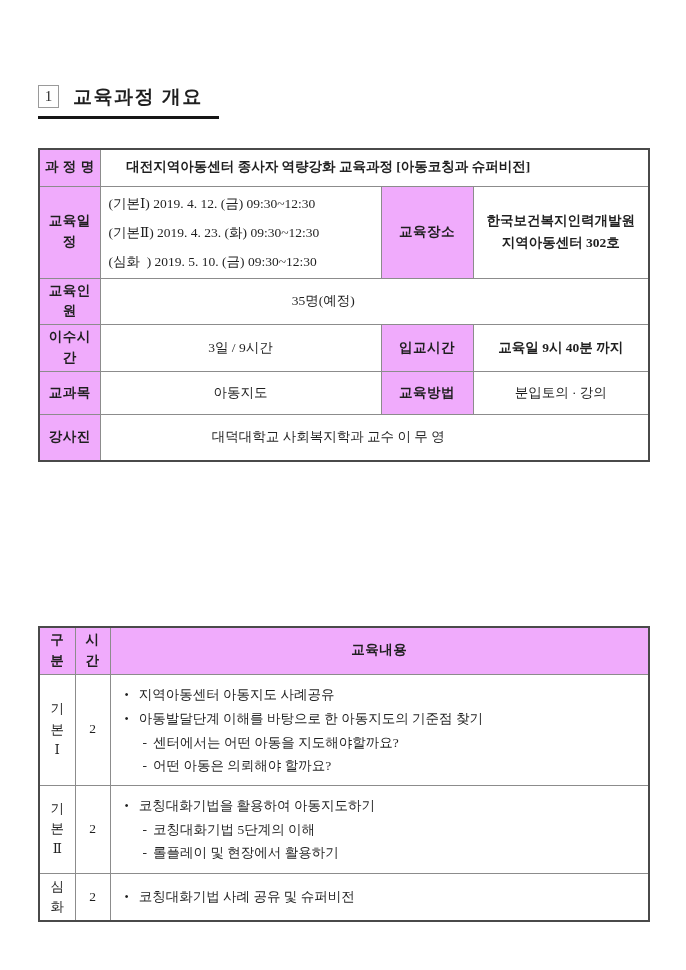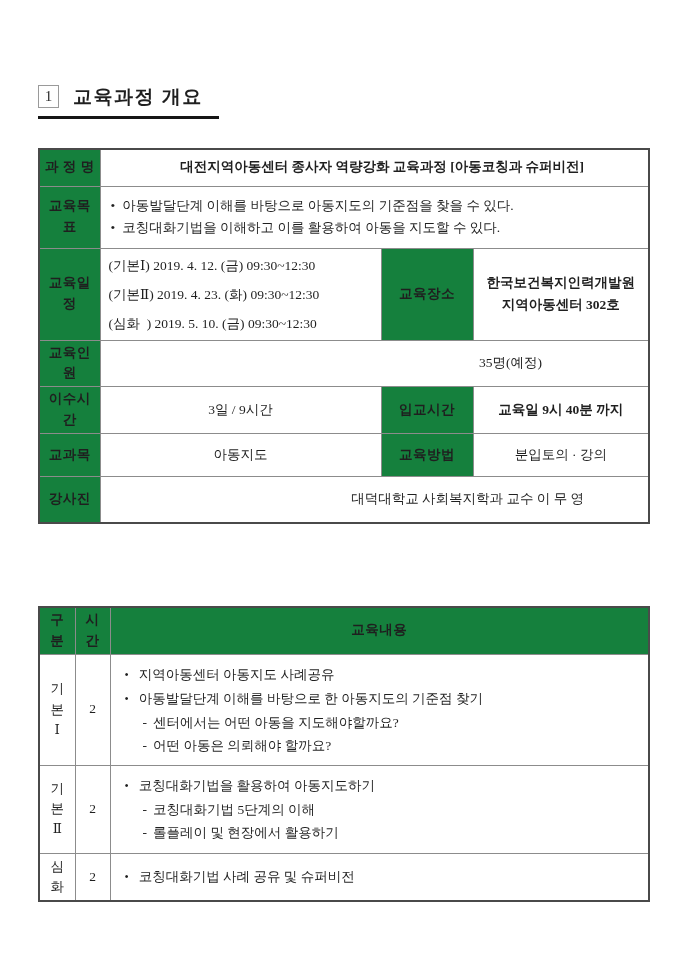--- a/index.html
+++ b/index.html
@@ -40,39 +40,39 @@
   }
   
   table{
     position:absolute;left:38px;
     width:610px;
     border-collapse:collapse;
     table-layout:fixed;
     border:2px solid #4a4a4a;
   }
   #overview{top:148px;}
-  #curriculum{top:606px;padding-left:7px;}
+  #curriculum{top:626px;padding-left:7px;}
   td{
     border:1px solid #8c8c8c;
     font-size:13.5px;
     vertical-align:middle;
     padding:2px 4px;
     line-height:1.55;
     overflow:hidden;
   }
   .lbl{
-    background:#15803d;
+    background:#f0abfc;
     font-weight:bold;
     text-align:center;
     letter-spacing:0.5px;
   }
   .b{font-weight:bold;}
   .ctr{text-align:center;}
-  .span-ctr{text-align:right;padding-right:64px;}
-  .span-ctr-more{text-align:right;padding-right:106px;}
+  .span-ctr{text-align:center;padding-right:96px;}
+  .span-ctr-more{text-align:center;padding-right:106px;}
   .left{text-align:left;padding-left:6px;}
   .goal-item{padding-left:4px;line-height:22px;}
   .goal-item::before{content:"•";margin-right:7px;}
   .sched-line{white-space:pre;line-height:29px;padding-left:2px;}
   .place-line{text-align:center;font-weight:bold;line-height:22px;}
   .cc{padding:8px 4px 8px 8px;}
   .bullet{padding-left:6px;line-height:23px;}
   .bullet::before{content:"•";margin-right:10px;font-size:12px;}
   .dash{padding-left:24px;line-height:23px;font-family:Liberation Serif, serif;}
   .dash::before{content:"-";margin-right:6px;}
@@ -94,27 +94,20 @@
     <colgroup>
         <col style="width:61px">
         <col style="width:281px">
         <col style="width:92px">
         <col style="width:176px">
       </colgroup>
     <tbody>
         <tr style="height:37px">
       <td class="lbl">과 정 명</td>
       <td colspan="3" class="b span-ctr">대전지역아동센터 종사자 역량강화 교육과정 [아동코칭과 슈퍼비전]</td>
-    </tr>
-    <tr style="height:62px">
-      <td class="lbl">교육목표</td>
-      <td colspan="3" class="left">
-        <div class="goal-item">아동발달단계 이해를 바탕으로 아동지도의 기준점을 찾을 수 있다.</div>
-        <div class="goal-item">코칭대화기법을 이해하고 이를 활용하여 아동을 지도할 수 있다.</div>
-      </td>
     </tr>
     <tr style="height:88px">
       <td class="lbl">교육일정</td>
       <td class="left">
         <div class="sched-line">(기본Ⅰ) 2019. 4. 12. (금) 09:30~12:30</div>
         <div class="sched-line">(기본Ⅱ) 2019. 4. 23. (화) 09:30~12:30</div>
         <div class="sched-line">(심화  ) 2019. 5. 10. (금) 09:30~12:30</div>
       </td>
       <td class="lbl">교육장소</td>
       <td>

